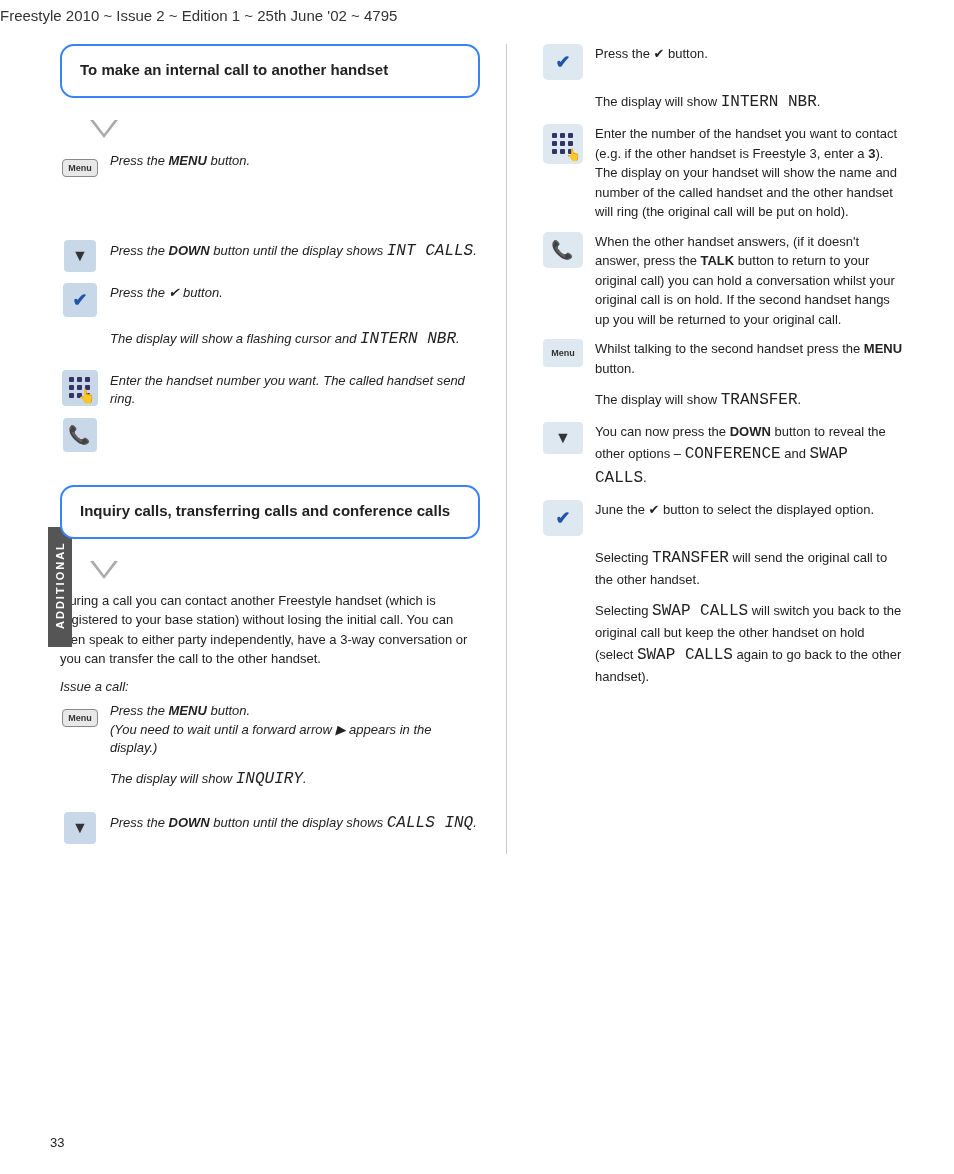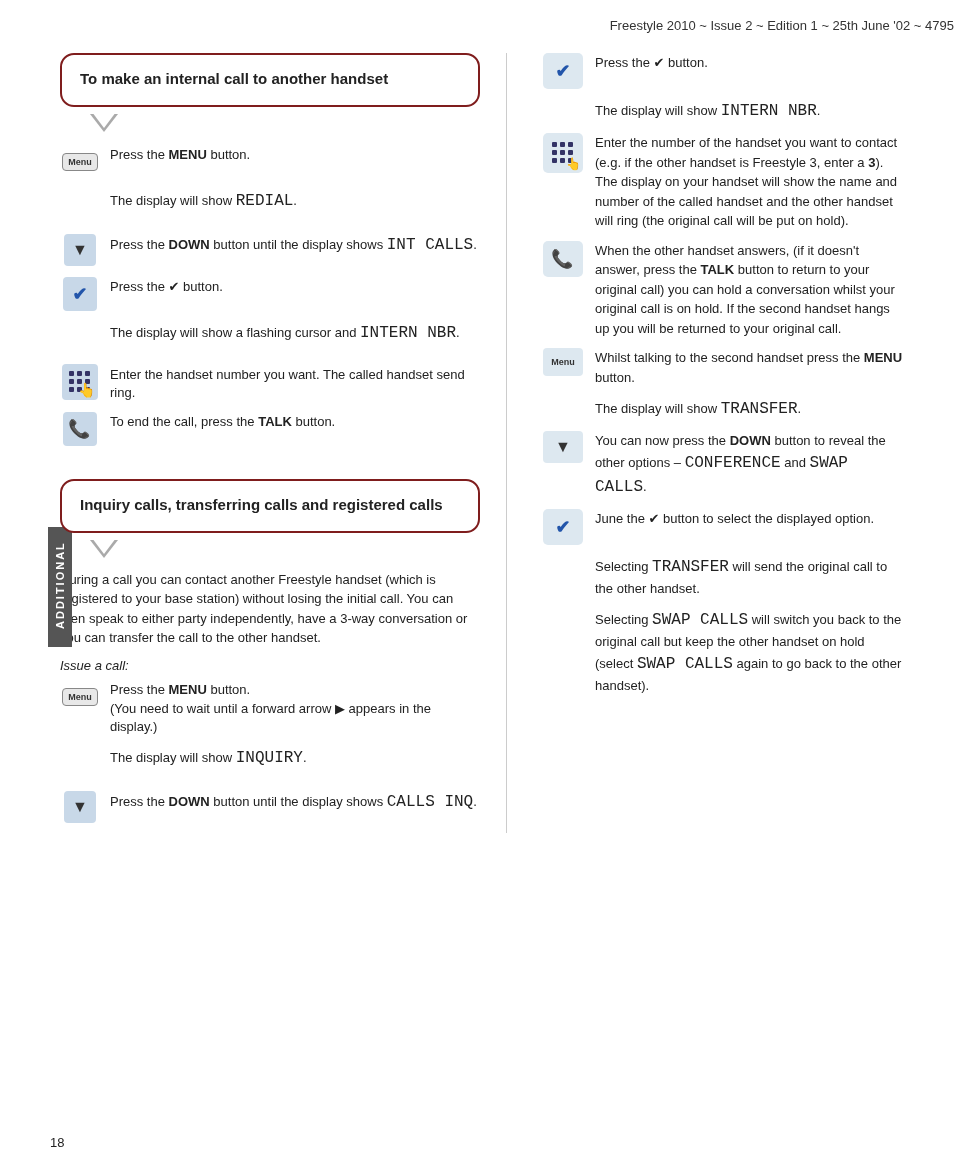--- a/index.html
+++ b/index.html
@@ -6,45 +6,45 @@
     body {
       background: #fff;
       font-family: Arial, Helvetica, sans-serif;
       font-size: 13px;
       color: #222;
       width: 954px;
       min-height: 1174px;
       position: relative;
     }
     .page-header {
-      text-align: right;
-      font-size: 13px;
-      padding: 18px 0 10px 0;
+      text-align: left;
+      font-size: 15px;
+      padding: 7px 0 10px 0;
       color: #333;
     }
     .main-content {
       display: flex;
       flex-direction: row;
       margin: 10px 50px 0 60px;
       gap: 18px;
     }
     .left-col {
       width: 420px;
       flex-shrink: 0;
     }
     .right-col {
       flex: 1;
       padding-left: 10px;
     }
     
     .section-box {
-      border: 2px solid #7f1d1d;
+      border: 2px solid #3b82f6;
       border-radius: 14px;
       padding: 14px 18px 16px 18px;
-      margin-bottom: 8px;
+      margin-bottom: 23px;
       background: #fff;
       position: relative;
     }
     .section-box-title {
       font-weight: bold;
       font-size: 15px;
       line-height: 1.3;
       margin-bottom: 0;
     }
     
@@ -84,20 +84,21 @@
       width: 40px;
       height: 36px;
       display: flex;
       align-items: center;
       justify-content: center;
     }
     .step-text {
       flex: 1;
       line-height: 1.45;
       padding-top: 2px;
+      font-style: italic;
     }
     
     .icon-menu {
       border: 1.5px solid #888;
       border-radius: 4px;
       background: #e8e8e8;
       font-size: 9px;
       font-weight: bold;
       color: #333;
       padding: 3px 5px;
@@ -292,21 +293,20 @@
 
       <div class="step-row">
         <div class="step-icon">
           <span class="icon-menu">Menu</span>
         </div>
         <div class="step-text">Press the <strong>MENU</strong> button.</div>
       </div>
 
       <div class="step-row">
         <div class="step-icon"></div>
-        <div class="step-text">The display will show <span class="mono">REDIAL</span>.</div>
       </div>
 
       <div class="step-row">
         <div class="step-icon">
           <div class="icon-down">▼</div>
         </div>
         <div class="step-text">Press the <strong>DOWN</strong> button until the display shows <span class="mono">INT CALLS</span>.</div>
       </div>
 
       <div class="step-row">
@@ -338,29 +338,28 @@
             <span class="hand-pointer">👆</span>
           </div>
         </div>
         <div class="step-text">Enter the handset number you want. The called handset send ring.</div>
       </div>
 
       <div class="step-row">
         <div class="step-icon">
           <div class="icon-phone">📞</div>
         </div>
-        <div class="step-text">To end the call, press the <strong>TALK</strong> button.</div>
       </div>
 
     </div>
 
     <div style="height: 24px;"></div>
 
     <div class="section-box">
-      <div class="section-box-title">Inquiry calls, transferring calls and registered calls</div>
+      <div class="section-box-title">Inquiry calls, transferring calls and conference calls</div>
     </div>
     <div class="bubble-pointer"></div>
 
     <div style="margin-top: 12px; line-height: 1.5;">During a call you can contact another Freestyle handset (which is registered to your base station) without losing the initial call. You can then speak to either party independently, have a 3-way conversation or you can transfer the call to the other handset.</div>
 
     <div style="margin-top: 10px;">
 
       <div style="margin-bottom: 6px;"><em>Issue a call:</em></div>
 
       <div class="step-row">
@@ -450,13 +449,13 @@
 
 
     <div class="right-step-row">
       <div style="width:40px; flex-shrink:0;"></div>
       <div class="right-step-text">Selecting <span class="mono">SWAP CALLS</span> will switch you back to the original call but keep the other handset on hold (select <span class="mono">SWAP CALLS</span> again to go back to the other handset).</div>
     </div>
 
   </div>
 </div>
 
-<div class="page-number">18</div>
+<div class="page-number">33</div>
 
 </body></html>

